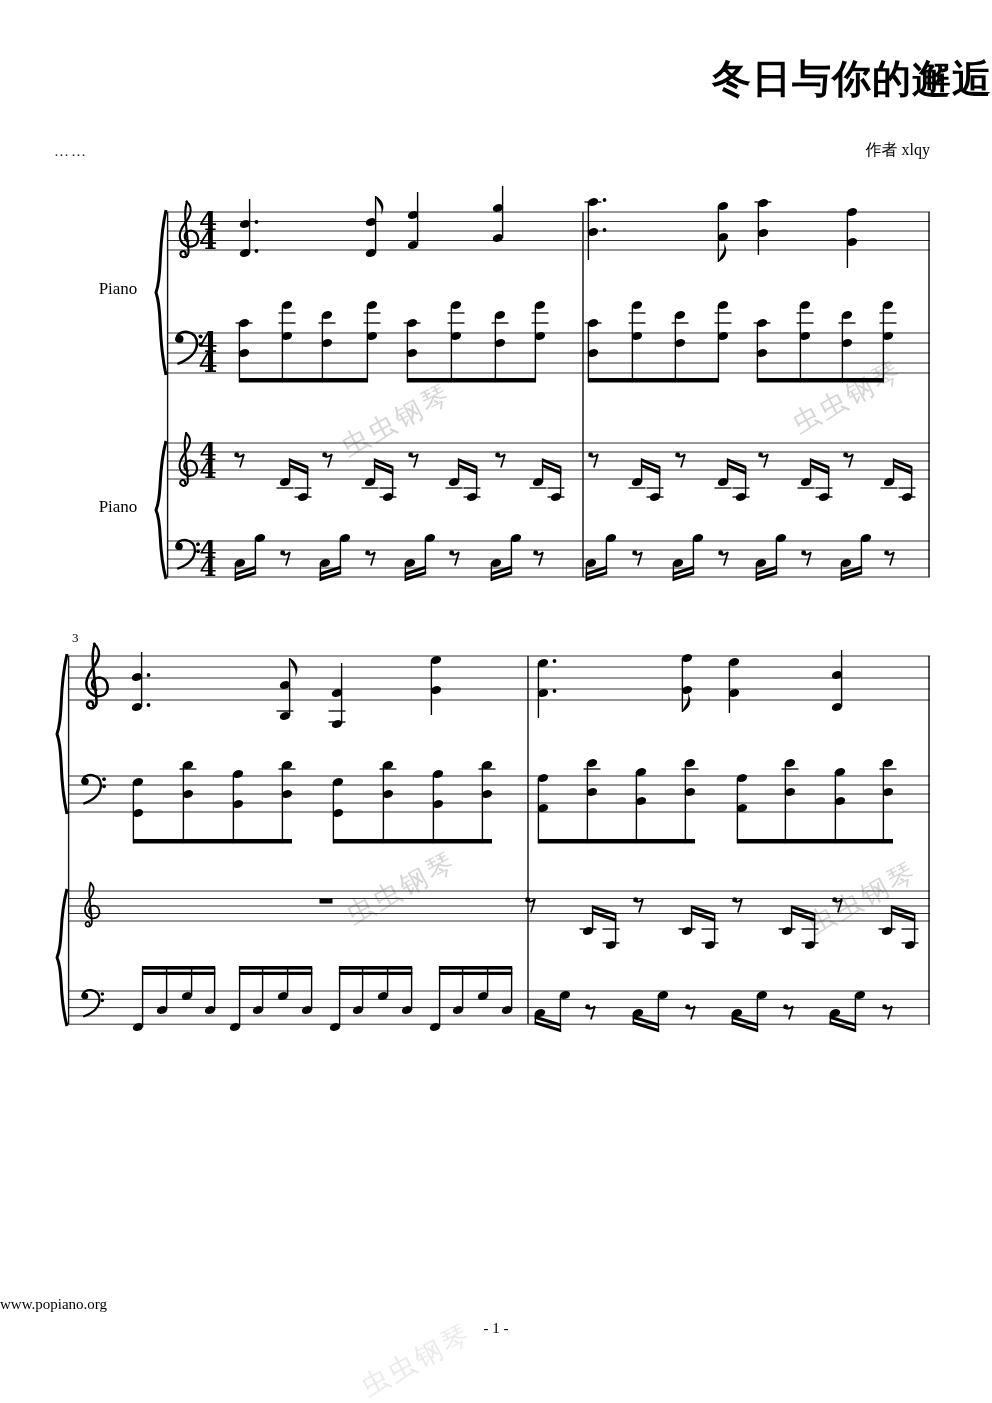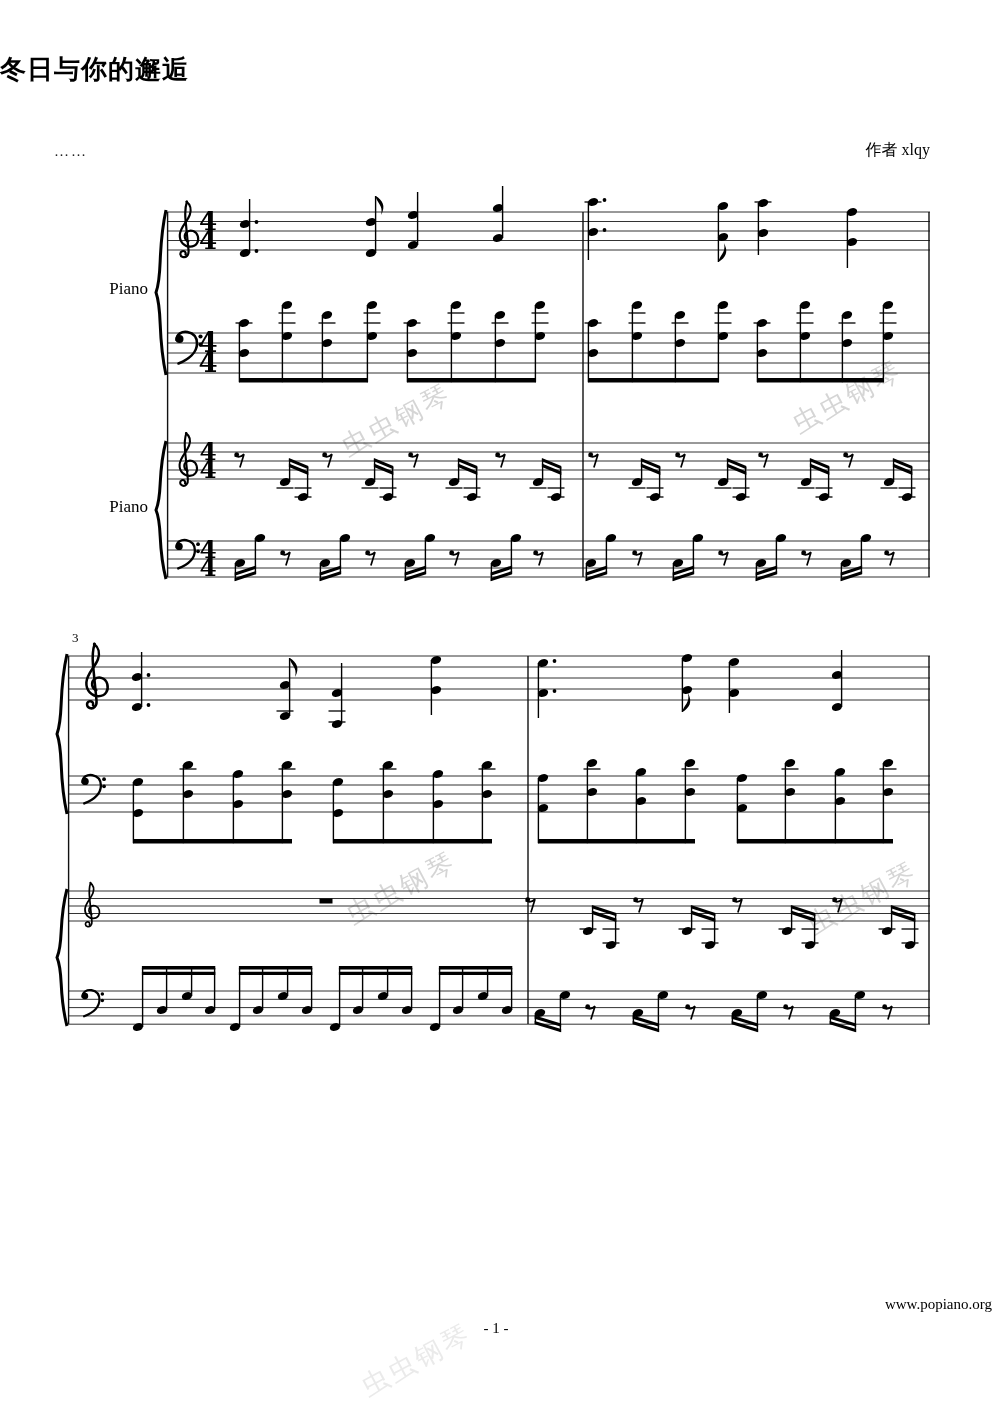--- a/index.html
+++ b/index.html
@@ -1,26 +1,26 @@
 <!DOCTYPE html>
 <html><head>
 <meta charset="utf-8">
 <style>
   html,body{margin:0;padding:0;background:#888;}
   .page{position:relative;width:992px;height:1403px;background:#ffffff;overflow:hidden;
         font-family:"Liberation Serif","DejaVu Serif",serif;color:#000;}
-  .title{position:absolute;left:0;right:0;top:52px;text-align:left;font-size:26px;font-weight:bold;
+  .title{position:absolute;left:0;right:0;top:52px;text-align:right;font-size:39px;font-weight:bold;
          letter-spacing:1px;font-family:"DejaVu Sans","Liberation Sans",sans-serif;}
   .prefix-dots{position:absolute;left:54px;top:143px;font-size:15px;letter-spacing:2px;color:#222;}
   .author{position:absolute;right:62px;top:140px;font-size:16px;font-family:Liberation Serif, serif;}
-  .piano-label{position:absolute;width:60px;text-align:right;font-size:17px;}
+  .piano-label{position:absolute;width:60px;text-align:center;font-size:17px;}
   .piano-label.p1{left:88px;top:279px;}
   .piano-label.p2{left:88px;top:497px;}
   .measure-number{position:absolute;left:72px;top:630px;font-size:13px;}
-  .footer-url{position:absolute;left:0;right:0;top:1296px;text-align:right;font-size:15px;}
+  .footer-url{position:absolute;left:0;right:0;top:1296px;text-align:left;font-size:15px;}
   .footer-page{position:absolute;left:0;right:0;top:1320px;text-align:center;font-size:15px;}
   .watermark{position:absolute;font-size:27px;letter-spacing:3px;color:#d5d5d5;
              transform:rotate(-28deg);transform-origin:left bottom;white-space:nowrap;
              font-family:"DejaVu Sans","Liberation Sans",sans-serif;pointer-events:none;}
   .wm1{left:352px;top:428px;}
   .wm2{left:803px;top:405px;}
   .wm3{left:357px;top:896px;}
   .wm4{left:818px;top:906px;}
   .wm5{left:372px;top:1368px;color:#eaeaea;}
   svg.score{position:absolute;left:0;top:0;}

